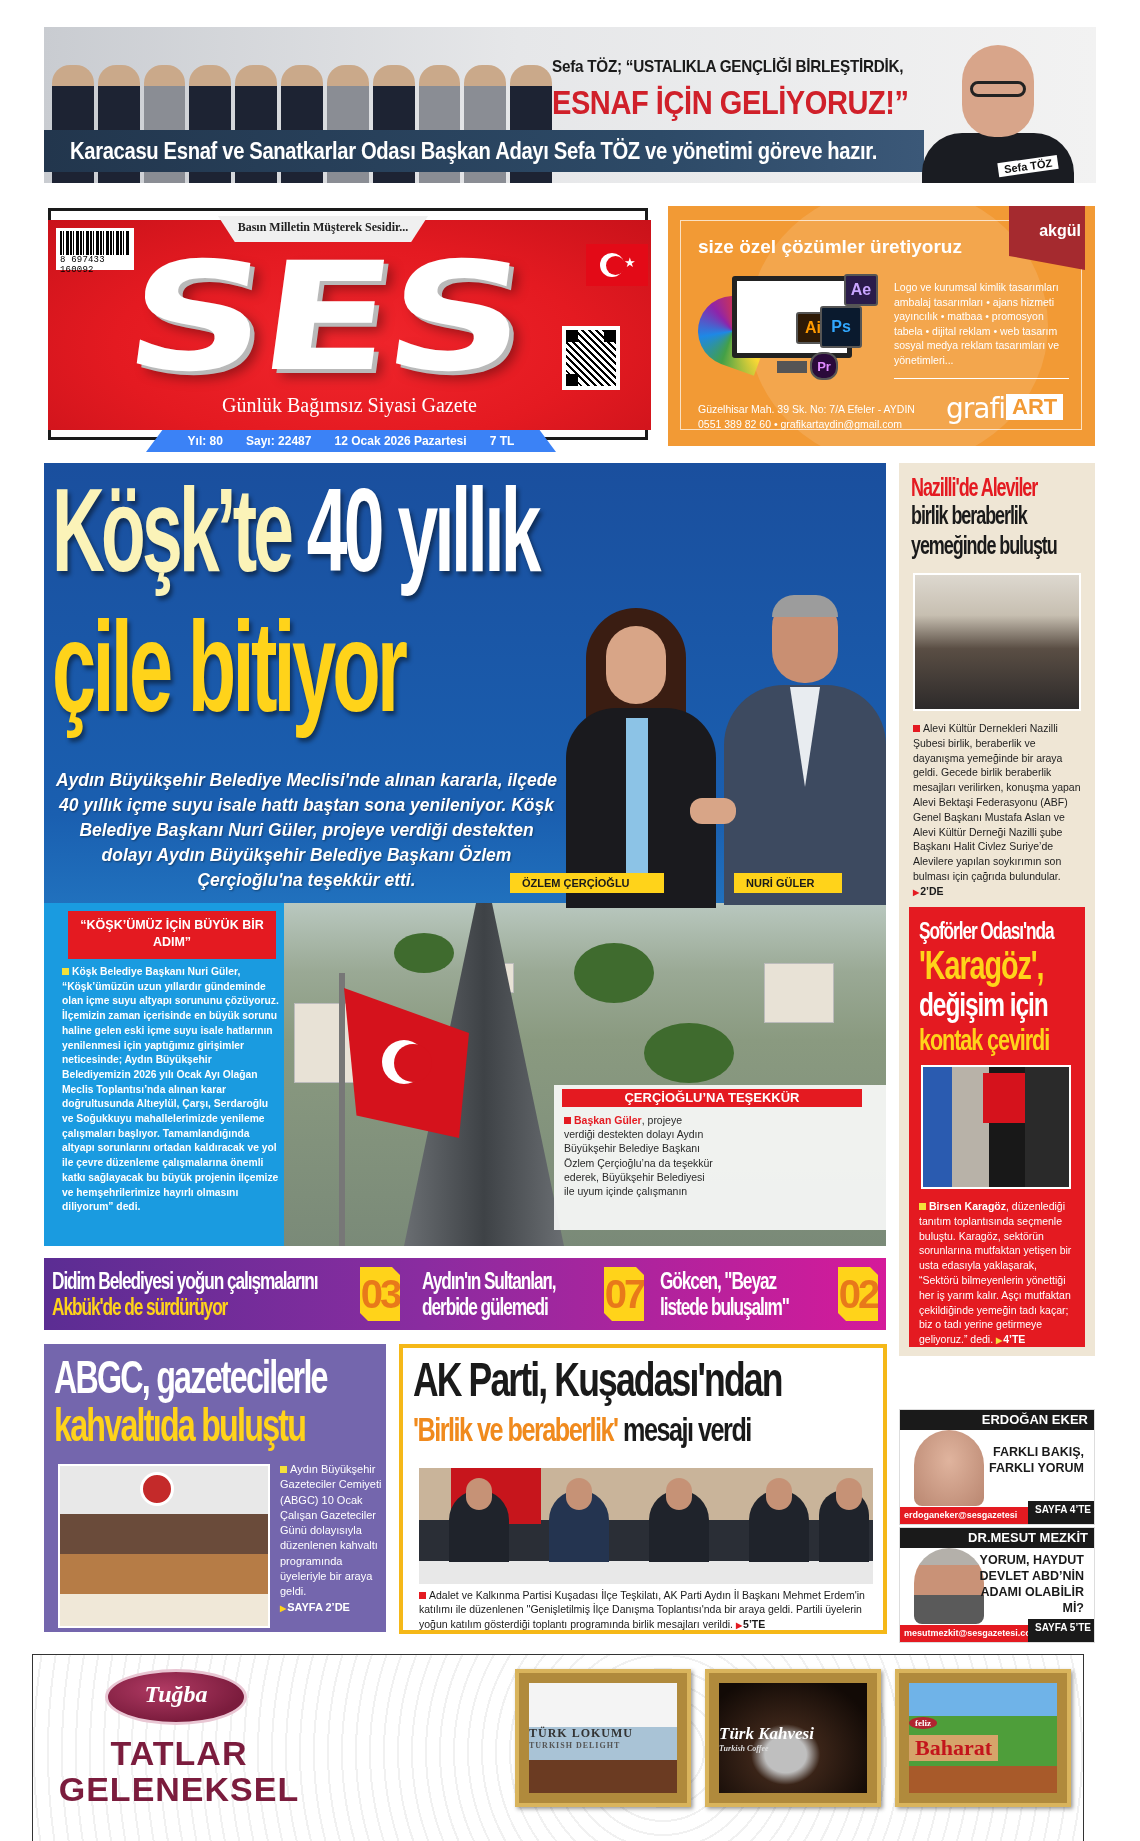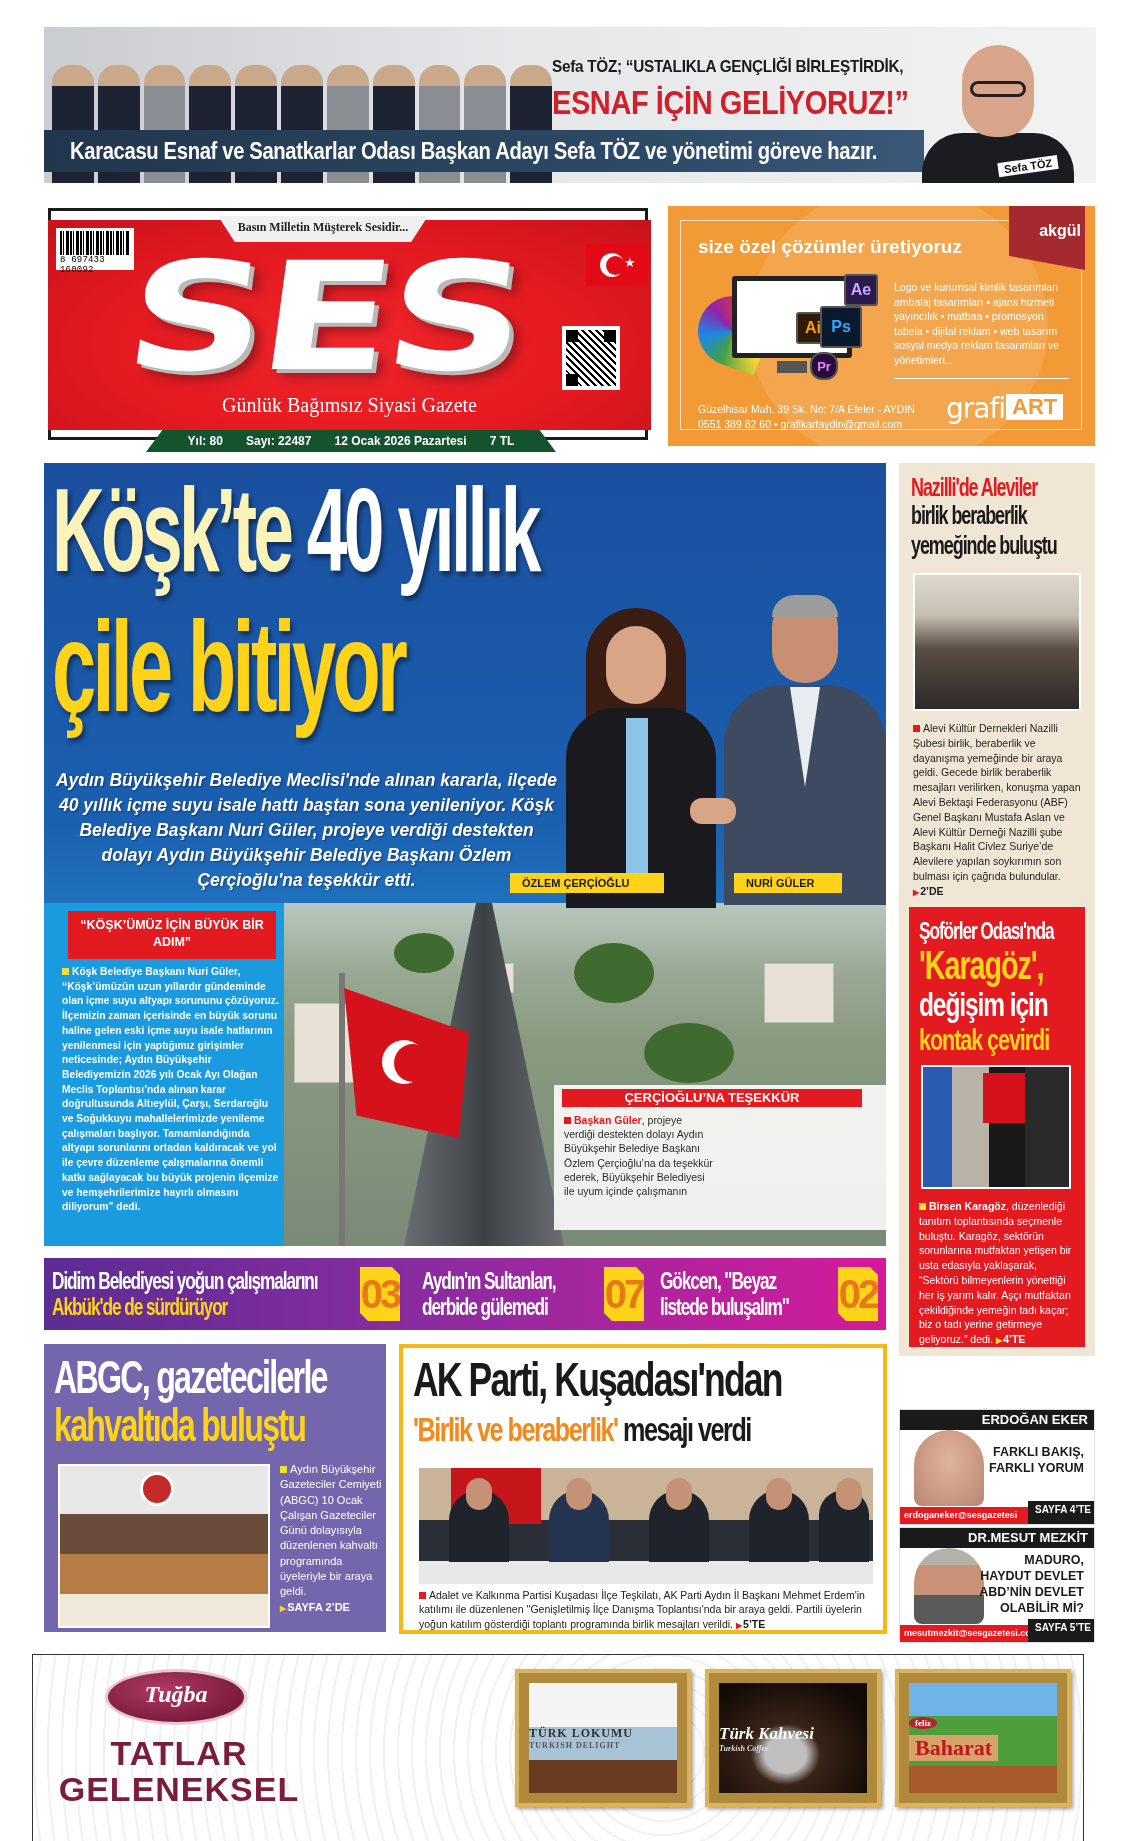--- a/index.html
+++ b/index.html
@@ -36,21 +36,21 @@
   .masthead .flag .cres2 { position: absolute; left: 20px; top: 12px; width: 19px; height: 19px; border-radius: 50%; background: #e30a17; }
   .masthead .flag .star { position: absolute; left: 38px; top: 11px; color: #fff; font-size: 13px; }
   .masthead .qr { position: absolute; left: 514px; top: 118px; width: 58px; height: 64px; background: #fff; padding: 4px; }
   .masthead .qr .grid { width: 50px; height: 56px; background:
       linear-gradient(#000,#000) 0 0/12px 12px no-repeat,
       linear-gradient(#000,#000) 38px 0/12px 12px no-repeat,
       linear-gradient(#000,#000) 0 44px/12px 12px no-repeat,
       repeating-linear-gradient(45deg,#000 0 2px,#fff 2px 5px),
       #fff; }
   .masthead .tagline { position: absolute; left: 0; top: 186px; width: 603px; text-align: center; font-family: "Liberation Serif", serif; font-size: 20px; color: #fff; }
-  .masthead .infobar { position: absolute; left: 98px; top: 222px; width: 410px; height: 22px; background: #14532d; clip-path: polygon(4% 0,96% 0,100% 100%,0 100%); display: flex; justify-content: space-around; align-items: center; color: #fff; font-size: 12px; font-weight: bold; padding: 0 30px; }
+  .masthead .infobar { position: absolute; left: 98px; top: 222px; width: 410px; height: 22px; background: #3b82f6; clip-path: polygon(4% 0,96% 0,100% 100%,0 100%); display: flex; justify-content: space-around; align-items: center; color: #fff; font-size: 12px; font-weight: bold; padding: 0 30px; }
 
   
   .ad-agency { left: 668px; top: 206px; width: 427px; height: 240px; background: #f29a35; overflow: hidden; }
   .ad-agency .inner { position: absolute; left: 12px; top: 14px; width: 402px; height: 210px; border: 1px solid rgba(255,255,255,0.7); }
   .ad-agency .glow { position: absolute; left: 80px; top: -20px; width: 300px; height: 280px; border-radius: 50%; background: rgba(255,255,255,0.12); }
   .ad-agency .ribbon { position: absolute; right: 10px; top: 0; width: 76px; height: 64px; background: #a52a2f; clip-path: polygon(0 0,100% 0,100% 100%,0 78%); }
   .ad-agency .ribbon-text { position: absolute; right: 14px; top: 16px; color: #fff; font-size: 16px; font-weight: bold; }
   .ad-agency .headline { position: absolute; left: 30px; top: 30px; color: #fff; font-weight: bold; font-size: 19px; }
   .ad-agency .monitor { position: absolute; left: 64px; top: 70px; width: 120px; height: 82px; background: #fff; border: 5px solid #222; border-radius: 3px; }
   .ad-agency .monitor::after { content: ""; position: absolute; left: 40px; top: 80px; width: 30px; height: 12px; background: #555; }
@@ -358,21 +358,21 @@
 <div class="abs col" style="top:1409px;">
   <div class="hdr">ERDOĞAN EKER</div>
   <div class="face" style="background:radial-gradient(ellipse at 50% 40%,#e0b49e,#b98670);"></div>
   <div class="title">FARKLI BAKIŞ, FARKLI YORUM</div>
   <div class="email">erdoganeker@sesgazetesi</div>
   <div class="page">SAYFA 4’TE</div>
 </div>
 <div class="abs col" style="top:1527px;">
   <div class="hdr">DR.MESUT MEZKİT</div>
   <div class="face" style="background:linear-gradient(#b4b0aa 0 22%, #c99277 22% 62%, #5a5a5a 62%);"></div>
-  <div class="title" style="top:24px;">MADURO, HAYDUT DEVLET ABD’NİN DEVLET OLABİLİR Mİ?</div>
+  <div class="title" style="top:24px;">YORUM, HAYDUT DEVLET ABD’NİN ADAMI OLABİLİR Mİ?</div>
   <div class="email">mesutmezkit@sesgazetesi.com.tr</div>
   <div class="page">SAYFA 5’TE</div>
 </div>
 
 <div class="abs bottom-ad">
   <div class="oval"></div>
   <div class="oval-t">Tuğba</div>
   <div class="gel">
       <div>TATLAR</div>
       <div>GELENEKSEL</div>

